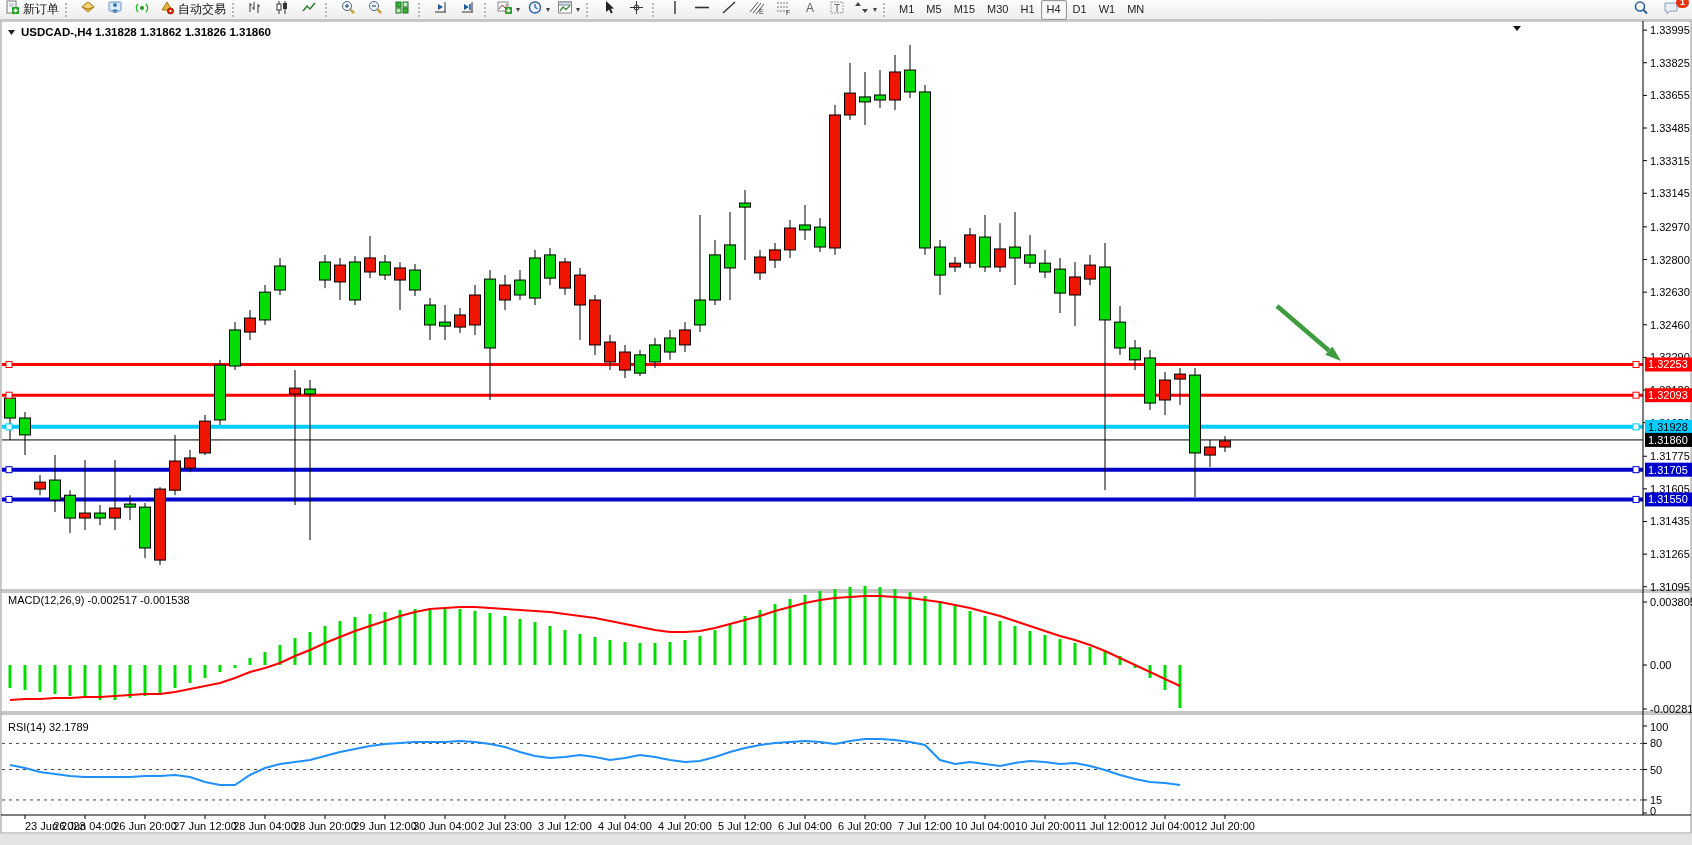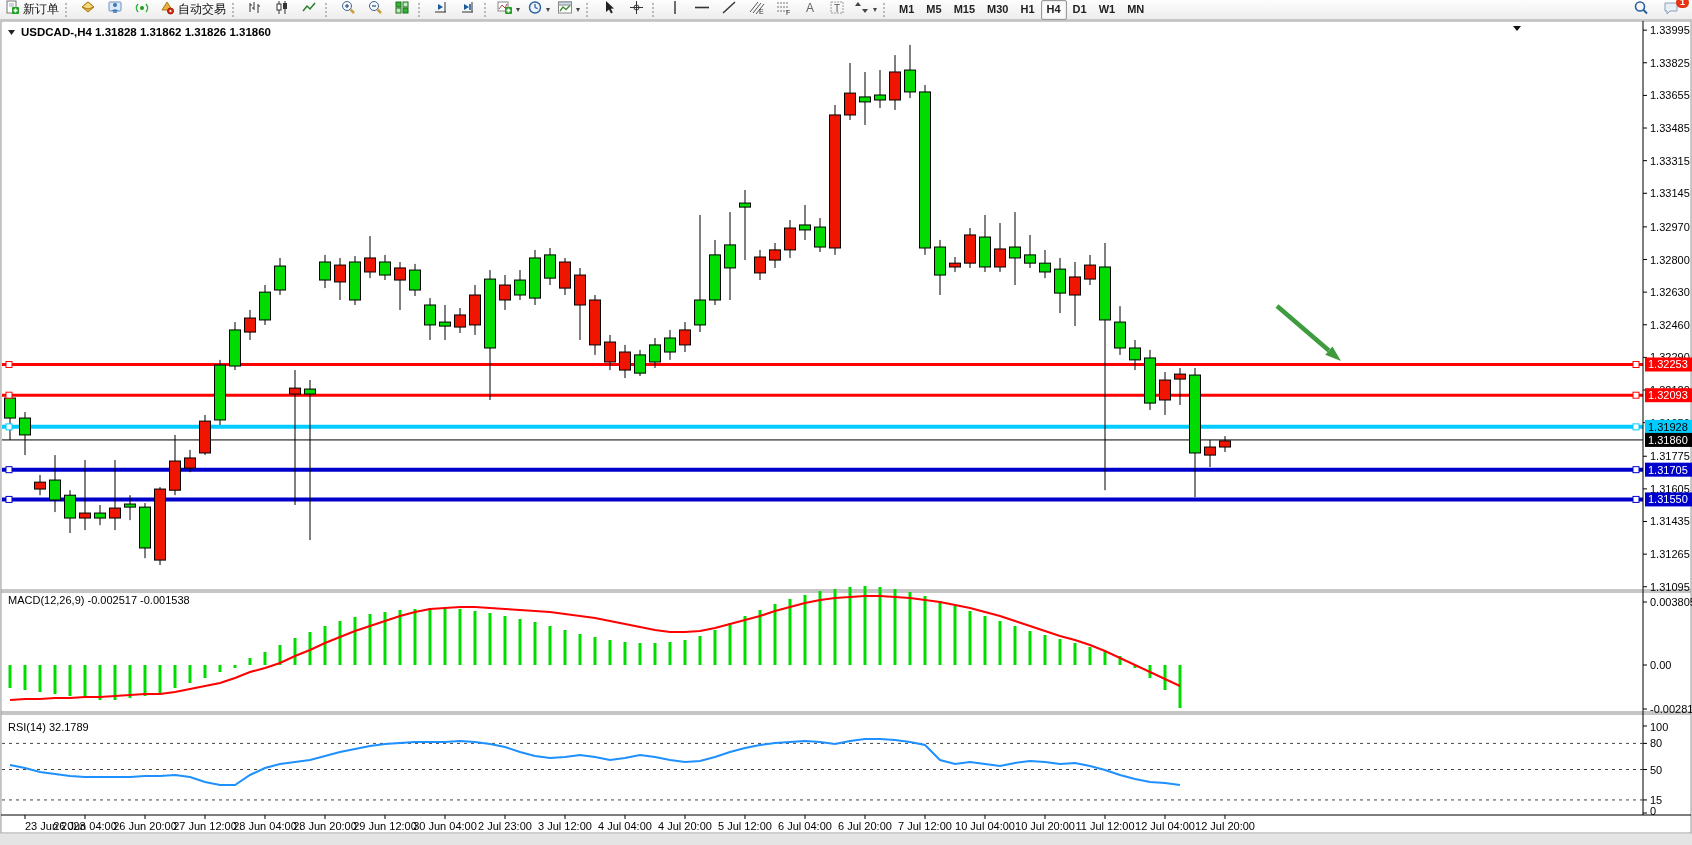--- a/index.html
+++ b/index.html
@@ -255,21 +255,21 @@
           </svg></span>
     </div>
     <div class="tbtn">
       <span><svg width="16" height="15">
             <polygon points="4,2 7,6 1,6" fill="#444"></polygon>
             <polygon points="11,13 14,9 8,9" fill="#444"></polygon>
           </svg></span>
       <span class="caret">▾</span>
     </div>
     <span class="tsep"></span>
-    <div id="tf-group" style="display: flex; font-weight: bold;">
+    <div id="tf-group" style="display: flex;">
         <div class="tfbtn">M1</div>
         <div class="tfbtn">M5</div>
         <div class="tfbtn">M15</div>
         <div class="tfbtn">M30</div>
         <div class="tfbtn">H1</div>
         <div class="tfbtn active">H4</div>
         <div class="tfbtn">D1</div>
         <div class="tfbtn">W1</div>
         <div class="tfbtn">MN</div>
       </div>

